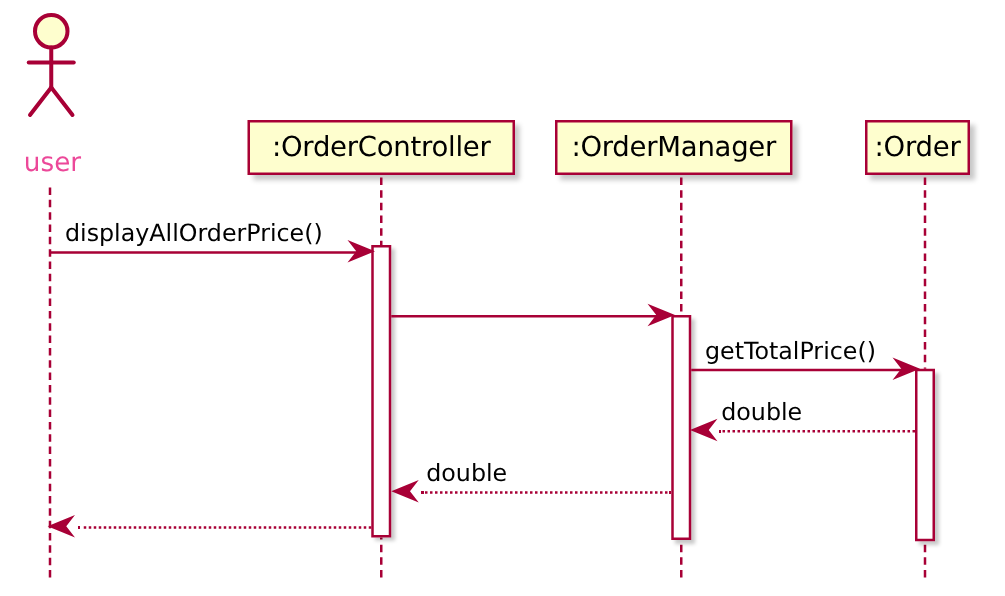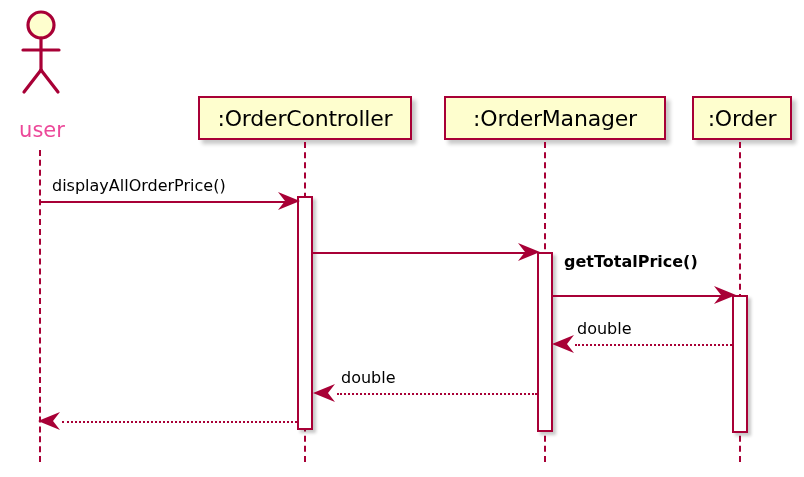--- a/index.html
+++ b/index.html
@@ -57,21 +57,21 @@
     position:absolute;
     height:0;
     border-top:2px solid #A80036;
   }
   .msg-line.dotted {
     border-top:2px dotted #A80036;
   }
   .msg-label {
     position:absolute;
     color:#000000;
-    font-size:16px;
+    font-size:19px;
     white-space:nowrap;
   }
   .arrow-head { position:absolute; }
 </style>
 </head>
 <body>
 
 <div id="diagram">
 
   <div class="actor-wrap" style="left:10px; top:8px;">
@@ -85,42 +85,42 @@
       </g>
     </svg>
   </div>
   <div class="actor-label" style="left:4px; top:118px; width:76px;">user</div>
 
   <div class="lifeline" style="left:39px; top:150px; height:312px;"></div>
 
   <div class="participant" style="left:198px; top:96px; width:214px; height:44px;">:OrderController</div>
   <div class="lifeline" style="left:304px; top:142px; height:320px;"></div>
 
-  <div class="participant" style="left:444px; top:96px; width:222px; height:44px;">:OrderManager</div>
+  <div class="participant" style="left:444px; top:96px; width:190px; height:44px;">:OrderManager</div>
   <div class="lifeline" style="left:544px; top:142px; height:320px;"></div>
 
-  <div class="participant" style="left:692px; top:96px; width:100px; height:44px;">:Order</div>
+  <div class="participant" style="left:692px; top:96px; width:84px; height:44px;">:Order</div>
   <div class="lifeline" style="left:739px; top:142px; height:320px;"></div>
 
   <div class="activation" style="left:297px; top:196px; width:16px; height:234px;"></div>
   <div class="activation" style="left:537px; top:252px; width:16px; height:180px;"></div>
   <div class="activation" style="left:732px; top:295px; width:16px; height:138px;"></div>
 
   <div class="msg-label" style="left:52px; top:176px;">displayAllOrderPrice()</div>
   <div class="msg-line" style="left:40px; top:201px; width:250px;"></div>
   <svg class="arrow-head" style="left:274px; top:191px;" width="26" height="20" viewBox="0 0 26 20">
     <path d="M26 10 L4 1 L11 10 L4 19 Z" fill="#A80036"></path>
   </svg>
 
   <div class="msg-line" style="left:313px; top:252px; width:216px;"></div>
   <svg class="arrow-head" style="left:514px; top:242px;" width="26" height="20" viewBox="0 0 26 20">
     <path d="M26 10 L4 1 L11 10 L4 19 Z" fill="#A80036"></path>
   </svg>
 
-  <div class="msg-label" style="left:564px; top:252px;font-weight:bold;">getTotalPrice()</div>
+  <div class="msg-label" style="left:564px; top:270px;">getTotalPrice()</div>
   <div class="msg-line" style="left:553px; top:295px; width:172px;"></div>
   <svg class="arrow-head" style="left:710px; top:285px;" width="26" height="20" viewBox="0 0 26 20">
     <path d="M26 10 L4 1 L11 10 L4 19 Z" fill="#A80036"></path>
   </svg>
 
   <div class="msg-label" style="left:577px; top:319px;">double</div>
   <div class="msg-line dotted" style="left:575px; top:344px; width:157px;"></div>
   <svg class="arrow-head" style="left:552px; top:334px;" width="26" height="20" viewBox="0 0 26 20">
     <path d="M0 10 L22 1 L15 10 L22 19 Z" fill="#A80036"></path>
   </svg>

